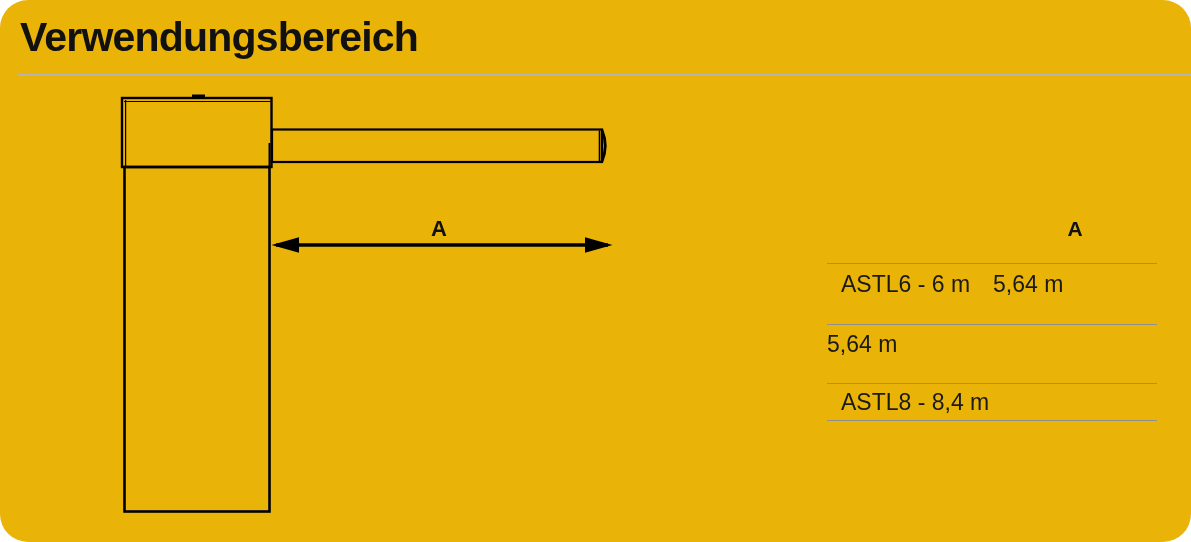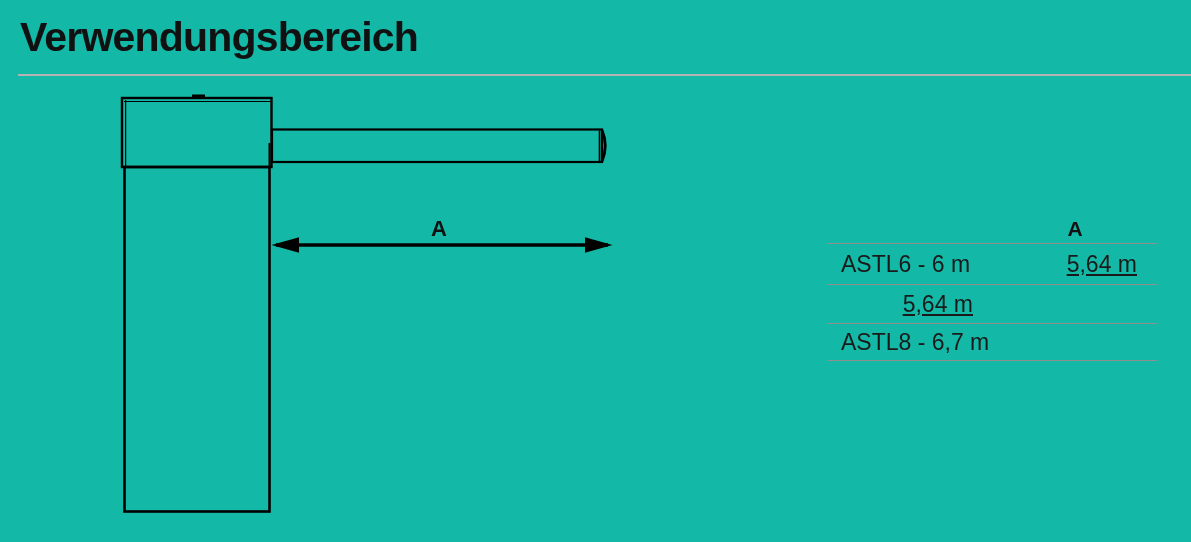--- a/index.html
+++ b/index.html
@@ -5,22 +5,23 @@
   html, body {
     margin: 0;
     padding: 0;
     background: #ffffff;
     font-family: "Liberation Sans", sans-serif;
   }
   .page {
     position: relative;
     width: 1191px;
     height: 542px;
-    background: #14b8a6;
+    background: #eab308;
     overflow: hidden;
+    border-radius: 28px;
   }
   .page-title {
     position: absolute;
     left: 20px;
     top: 14px;
     margin: 0;
     font-size: 41px;
     line-height: 46px;
     font-weight: 700;
     letter-spacing: -0.8px;
@@ -49,29 +50,30 @@
     font-size: 23px;
   }
   .dim-row {
     display: grid;
     grid-template-columns: 166px 164px;
     align-items: center;
     box-sizing: border-box;
   }
   .dim-row.data {
     border-top: 1.5px solid #8f8f8f;
+    margin-top: 20px;
   }
   .dim-row.head { height: 28px; }
   .dim-row.r1 { height: 41px; }
   .dim-row.r2 { height: 39px; }
   .dim-row.r3 { height: 37px; }
   .dim-table { border-bottom: 1.5px solid #8f8f8f; }
   .cell { white-space: nowrap; }
   .model-cell { padding-left: 14px; text-align: left; }
-  .value-cell { padding-right: 20px; text-align: right; box-sizing: border-box; text-decoration: underline; }
+  .value-cell { padding-right: 20px; box-sizing: border-box; }
   .header-a {
     text-align: center;
     padding-right: 0;
     font-weight: 700;
     font-size: 21px;
     color: #111111;
   }
 </style>
 </head>
 <body>
@@ -111,17 +113,17 @@
       <div class="cell header-a">A</div>
     </div>
     <div class="dim-row data r1">
       <div class="cell model-cell">ASTL6 - 6 m</div>
       <div class="cell value-cell">5,64 m</div>
     </div>
     <div class="dim-row data r2">
       <div class="cell value-cell">5,64 m</div>
     </div>
     <div class="dim-row data r3">
-      <div class="cell model-cell">ASTL8 - 6,7 m</div>
+      <div class="cell model-cell">ASTL8 - 8,4 m</div>
     </div>
   </div>
 
 </div>
 
 </body></html>

